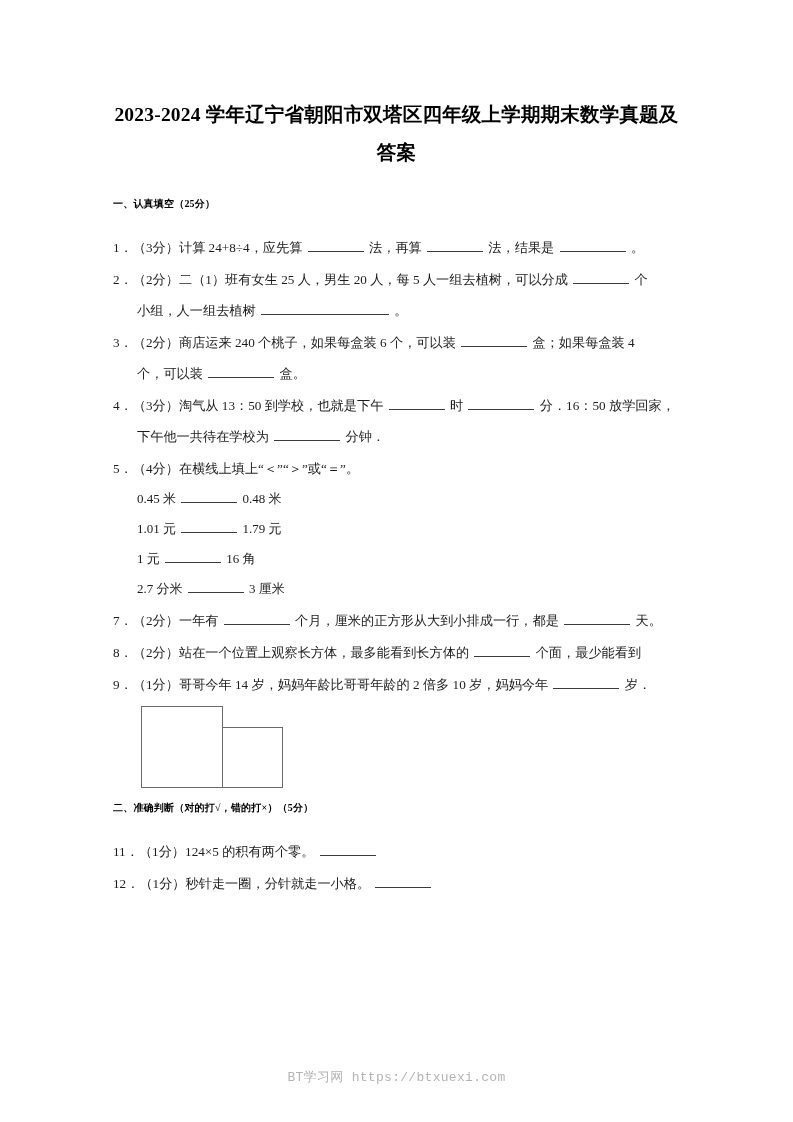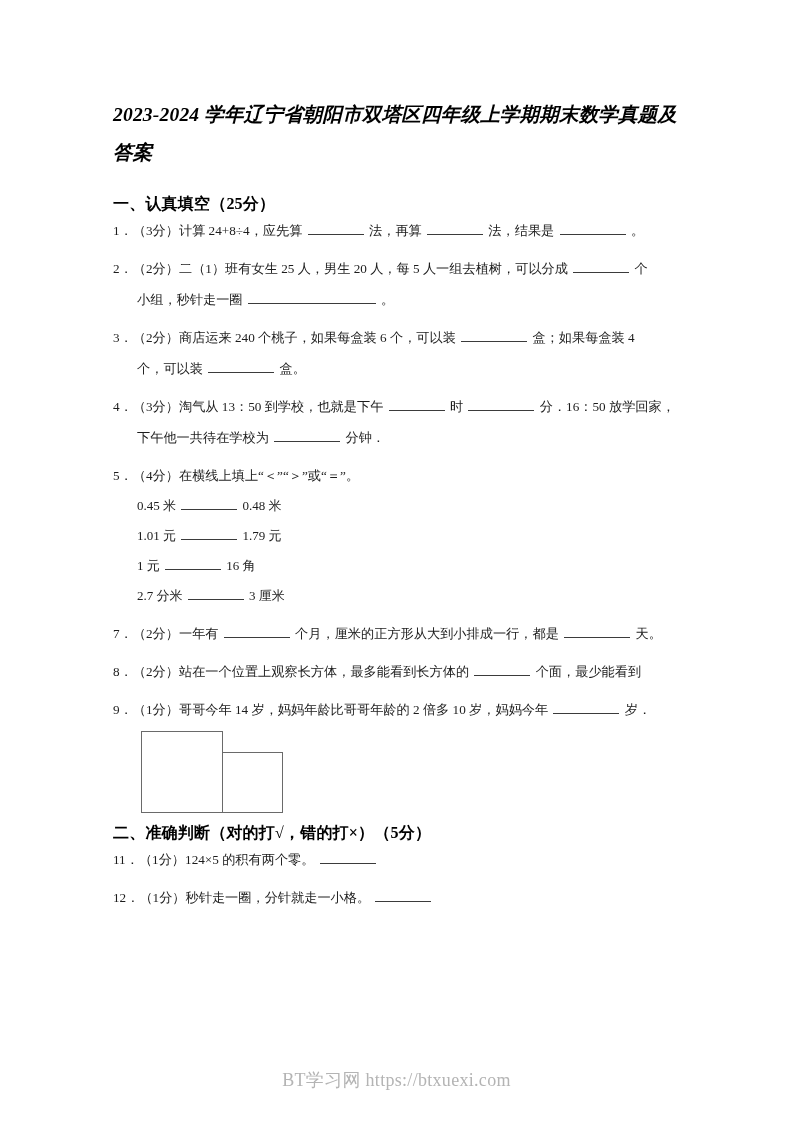--- a/index.html
+++ b/index.html
@@ -22,31 +22,31 @@
     width: 793px;
     height: 1122px;
     box-sizing: border-box;
     padding: 0 113px;
   }
 
   
   .doc-title {
     margin: 0;
     padding-top: 96px;
+    text-align: center;
     font-size: 19.5px;
     font-weight: bold;
     line-height: 38px;
     letter-spacing: 0.2px;
     color: #000;
-    font-style: italic;
   }
 
   
   .section-head {
-    font-size: 16px;
+    font-size: 10px;
     font-weight: bold;
     color: #000;
     margin: 0;
     padding: 0;
     line-height: 20px;
     letter-spacing: 0.2px;
   }
   .section-1 { margin-top: 22px; }
   .section-2 { }
 
@@ -60,22 +60,22 @@
     margin: 0;
     padding: 0;
   }
   .q-line {
     display: block;
     white-space: nowrap;
   }
   .q-line.indent {
     padding-left: 24px;
   }
-  .q-first { margin-top: 1px; }
-  .q-gap  { margin-top: 7px; }
+  .q-first { margin-top: 18px; }
+  .q-gap  { margin-top: 1px; }
 
   
   .blank {
     display: inline-block;
     border-bottom: 1px solid #3b3b3b;
     height: 13px;
     vertical-align: baseline;
     margin: 0 2px;
   }
   .b-sm { width: 46px; }
@@ -119,22 +119,22 @@
     height: 61px;
   }
 
   
   .footer {
     position: absolute;
     left: 0;
     top: 1068px;
     width: 793px;
     text-align: center;
-    font-family: Liberation Serif, serif;
-    font-size: 18px;
+    font-family: Liberation Mono, monospace;
+    font-size: 13px;
     color: #b4b4b4;
     letter-spacing: 0.3px;
   }
 </style>
 </head>
 <body>
 
 <div class="page">
 
   <h1 class="doc-title">2023-2024 学年辽宁省朝阳市双塔区四年级上学期期末数学真题及答案</h1>
@@ -153,21 +153,21 @@
     </span>
   </div>
 
   <div class="q q-gap">
     <span class="q-line">
       <span>2．（2分）二（1）班有女生 25 人，男生 20 人，每 5 人一组去植树，可以分成</span>
       <span class="blank b-md"></span>
       <span>个</span>
     </span>
     <span class="q-line indent">
-      <span>小组，秒针走一圈</span>
+      <span>小组，人一组去植树</span>
       <span class="blank b-xxl"></span>
       <span>。</span>
     </span>
   </div>
 
   <div class="q q-gap">
     <span class="q-line">
       <span>3．（2分）商店运来 240 个桃子，如果每盒装 6 个，可以装</span>
       <span class="blank b-lg"></span>
       <span>盒；如果每盒装 4</span>

